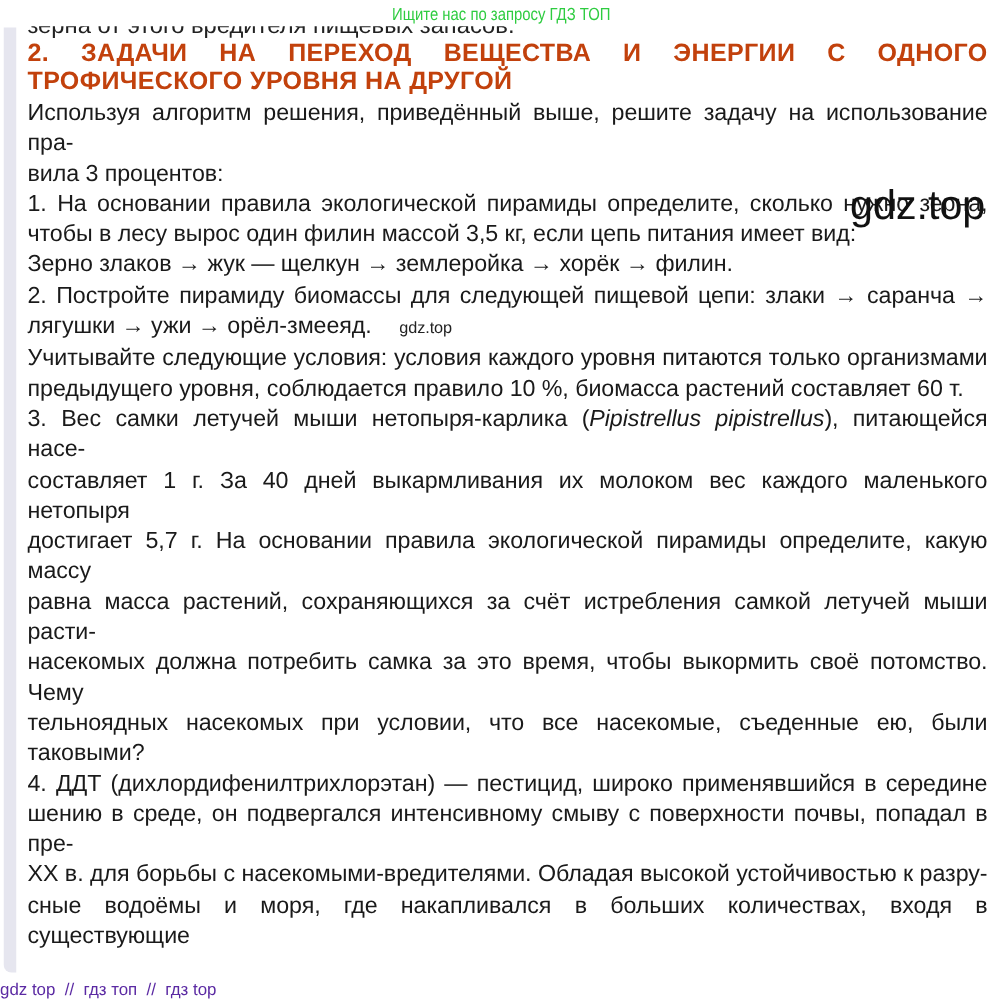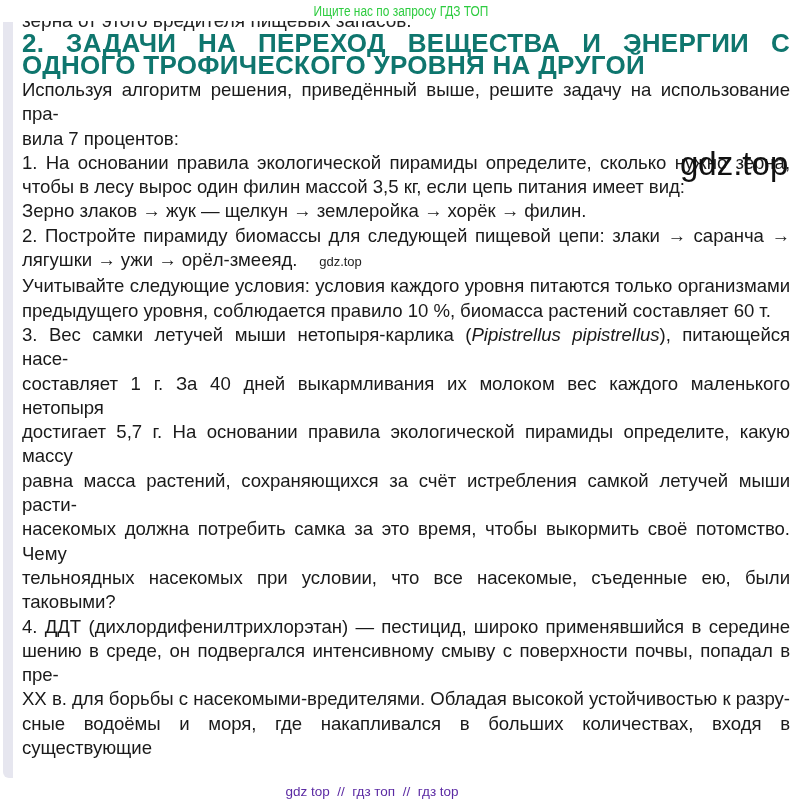--- a/index.html
+++ b/index.html
@@ -6,44 +6,44 @@
     body { width: 802px; height: 804px; position: relative; overflow: hidden;
            font-family: "Liberation Sans Narrow", "Liberation Sans", sans-serif; color: #1a1a1a; }
     .top-banner { position: absolute; top: 0; left: 0; width: 802px; text-align: center;
                   font-size: 14px; color: #2ecc40; line-height: 18px; top: 2px;
                   font-family: "Liberation Sans", sans-serif; transform: scaleX(0.85); }
     .page-frame { position: absolute; left: 3px; top: 22px; width: 10px; height: 756px;
                   background: #e6e6ef; border-radius: 0 0 0 6px; }
     .content { position: absolute; left: 22px; top: 12px; width: 768px; }
     .cut-line { height: 20px; overflow: hidden; font-size: 19px; line-height: 17px;
                 color: #222; margin-top: 0px; clip-path: inset(9px 0 0 0); }
-    .heading { font-weight: bold; font-size: 26px; line-height: 22px; letter-spacing: 0.3px;
-               margin: 0 0 2px 0; color: #0f766e; text-align: justify; }
+    .heading { font-weight: bold; font-size: 20px; line-height: 22px; letter-spacing: 0.3px;
+               margin: 0 0 2px 0; color: #c2410c; text-align: justify; }
     .para { font-size: 18.6px; line-height: 24.3px; margin: 0; text-align: justify;
             text-align-last: left; letter-spacing: -0.05px; }
     .para .just { text-align: justify; text-align-last: justify; display: block; }
     .wm-small { font-size: 13px; color: #222; margin-left: 22px; font-family: "Liberation Sans", sans-serif; }
     .wm-big { position: absolute; left: 680px; top: 145px; font-size: 33px; color: #111;
               font-family: "Liberation Sans", sans-serif; }
-    .footer-wm { position: absolute; top: 784px; left: 0; width: 744px; text-align: center;
+    .footer-wm { position: absolute; top: 784px; left: 0; width: 744px; text-align: left;
                  font-size: 13.5px; color: #5b2aa3; font-family: "Liberation Sans", sans-serif; }
     i { font-style: italic; }
   </style>
 </head>
 <body>
 
 <div class="top-banner">Ищите нас по запросу ГДЗ ТОП</div>
 <div class="page-frame"></div>
 
 <div class="content">
   <div class="cut-line">зерна от этого вредителя пищевых запасов.</div>
   <h2 class="heading">2. ЗАДАЧИ НА ПЕРЕХОД ВЕЩЕСТВА И ЭНЕРГИИ С ОДНОГО ТРОФИЧЕСКОГО УРОВНЯ НА ДРУГОЙ</h2>
 
   <p class="para">
-    <span class="just">Используя алгоритм решения, приведённый выше, решите задачу на использование пра-</span><span>вила 7 процентов:</span>
+    <span class="just">Используя алгоритм решения, приведённый выше, решите задачу на использование пра-</span><span>вила 3 процентов:</span>
   </p>
 
   <p class="para">
     <span class="just">1. На основании правила экологической пирамиды определите, сколько нужно зерна,</span>
     <span>чтобы в лесу вырос один филин массой 3,5 кг, если цепь питания имеет вид:</span><br>
     <span>Зерно злаков → жук — щелкун → землеройка → хорёк → филин.</span>
   </p>
 
   <p class="para">
     <span class="just">2. Постройте пирамиду биомассы для следующей пищевой цепи: злаки → саранча →</span>

